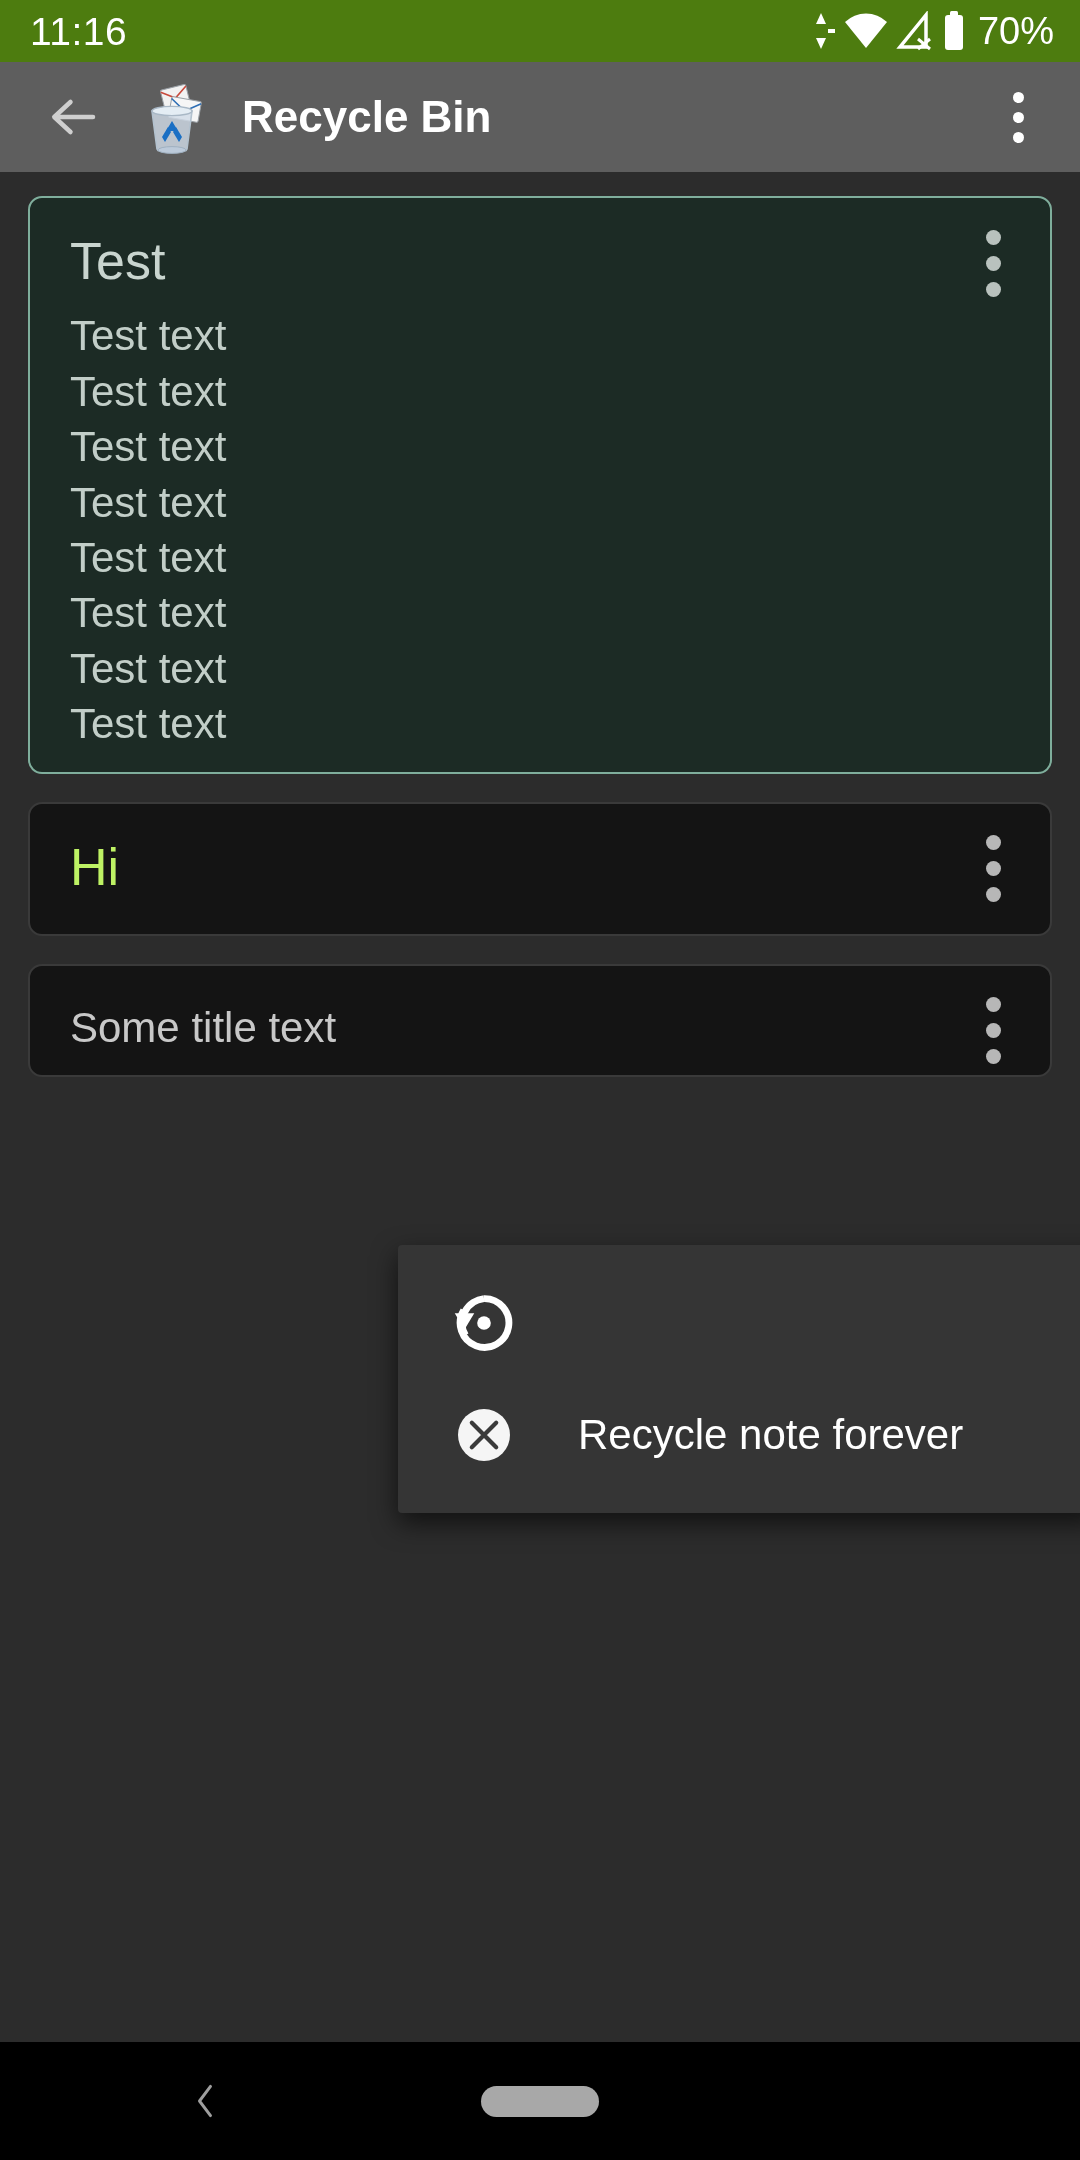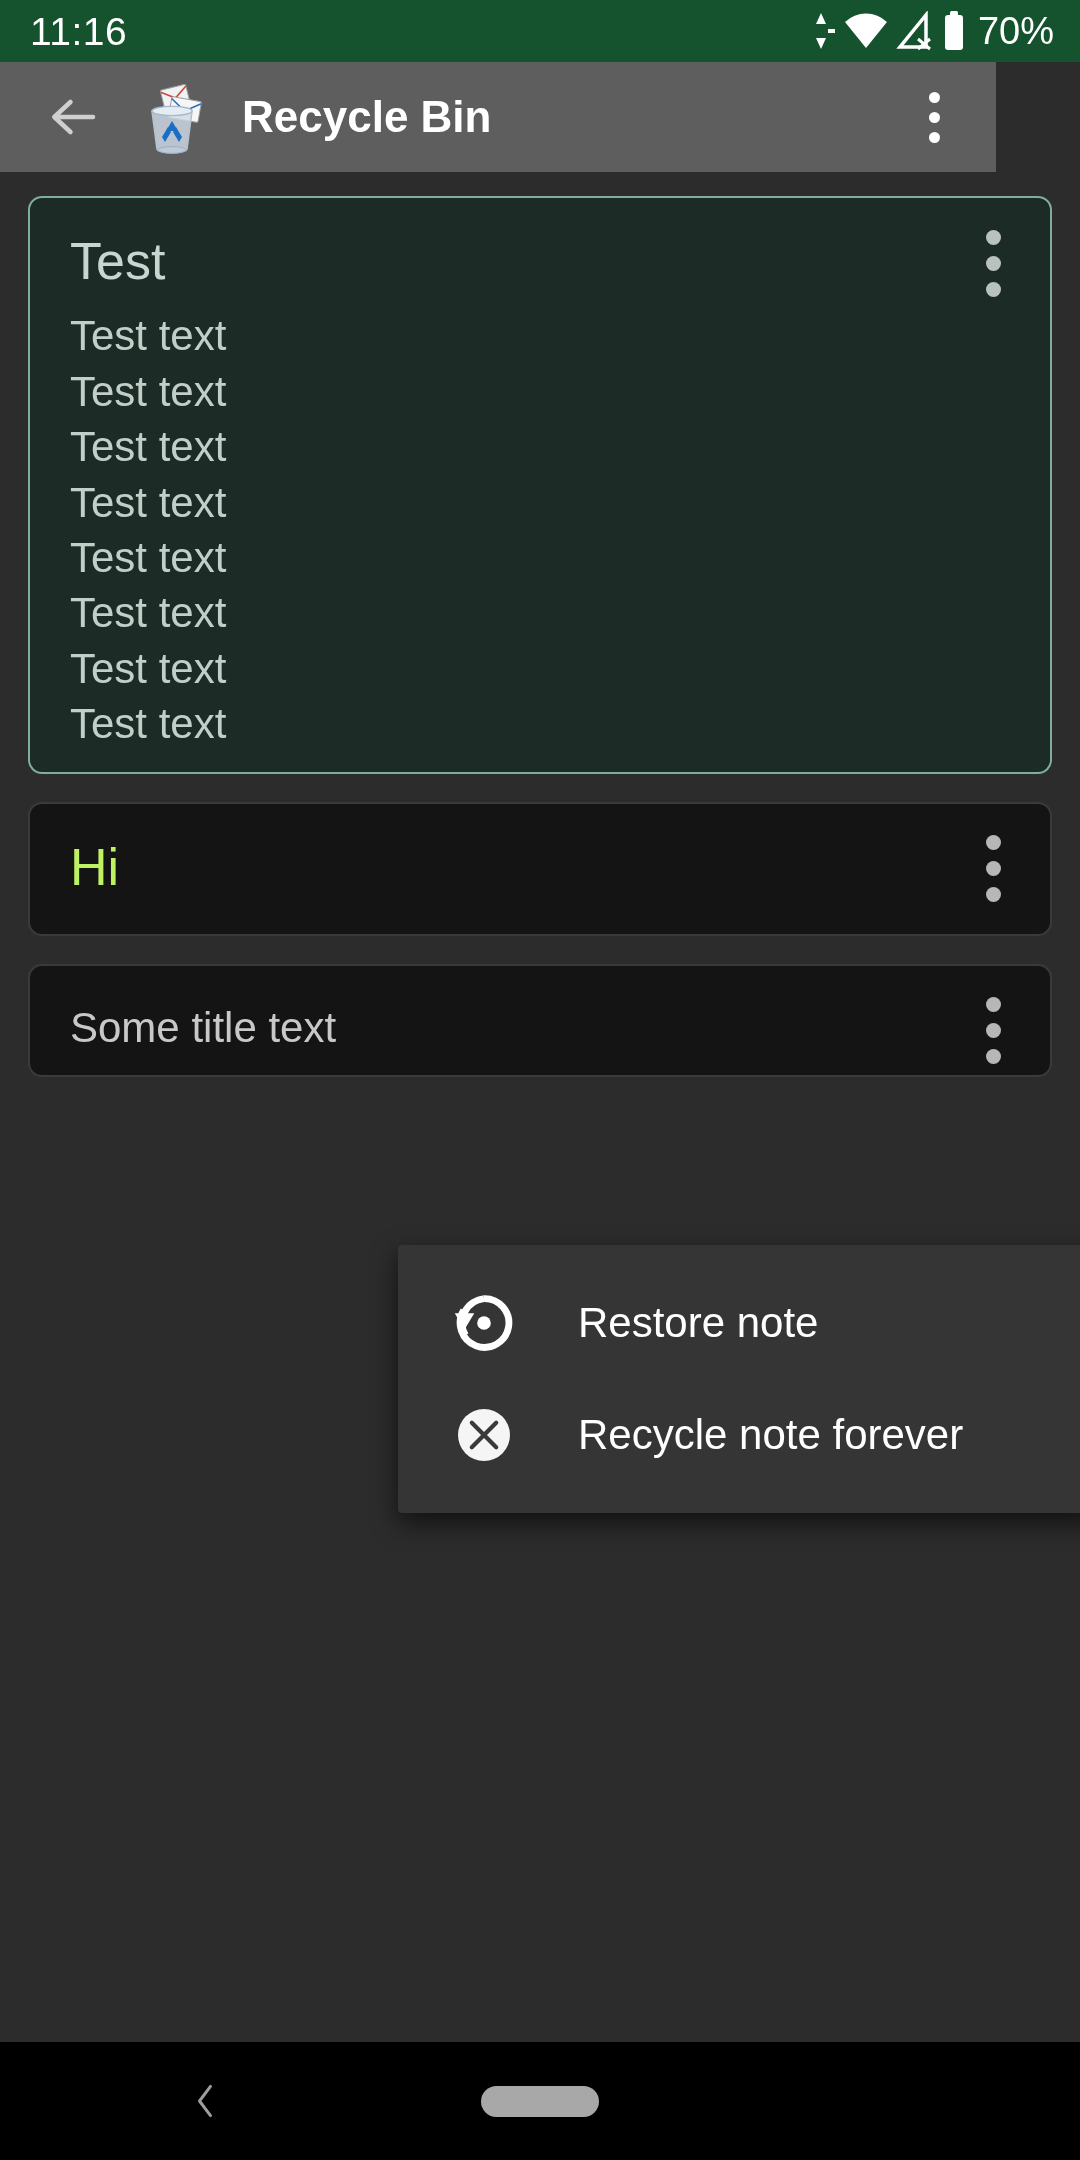--- a/index.html
+++ b/index.html
@@ -18,21 +18,21 @@
     height: 2160px;
     background: #2c2c2c;
     overflow: hidden;
   }
 
   
   #status-bar {
     position: absolute;
     left: 0; top: 0;
     width: 1080px; height: 62px;
-    background: #14532d;
+    background: #4d7c0f;
     display: flex;
     align-items: center;
     justify-content: space-between;
     padding: 0 26px 0 30px;
   }
   #status-clock {
     color: #ffffff;
     font-size: 39px;
     font-weight: 400;
     letter-spacing: 0.5px;
@@ -50,21 +50,21 @@
     font-size: 38px;
     font-weight: 400;
     margin-left: 4px;
     line-height: 1;
   }
 
   
   #app-bar {
     position: absolute;
     left: 0; top: 62px;
-    width: 996px; height: 110px;
+    width: 1080px; height: 110px;
     background: #5e5e5e;
     display: flex;
     align-items: center;
     padding: 0 24px 0 34px;
   }
   #back-button {
     width: 78px; height: 78px;
     display: flex; align-items: center; justify-content: center;
     flex: 0 0 auto;
   }
@@ -321,21 +321,20 @@
 
     <div class="menu-item">
       <div class="menu-icon">
         <svg width="78" height="78" viewBox="0 0 48 48">
           <path d="M24 9 A15 15 0 1 1 11.5 16.2" fill="none" stroke="#ffffff" stroke-width="4.2" stroke-linecap="butt"></path>
           <path d="M24 9 A15 15 0 0 0 12.6 31.5" fill="none" stroke="#ffffff" stroke-width="4.2" stroke-linecap="butt"></path>
           <polygon points="18,18 6,18 12,28" fill="#ffffff"></polygon>
           <circle cx="24" cy="24" r="4.2" fill="#ffffff"></circle>
         </svg>
       </div>
-      <div class="menu-label">Restore note</div>
     </div>
 
     <div class="menu-item">
       <div class="menu-icon">
         <svg width="78" height="78" viewBox="0 0 48 48">
           <circle cx="24" cy="24" r="16" fill="#f5f5f5"></circle>
           <path d="M16.5 16.5 L31.5 31.5 M31.5 16.5 L16.5 31.5" stroke="#3a3a3a" stroke-width="2.6" stroke-linecap="round"></path>
         </svg>
       </div>
       <div class="menu-label">Recycle note forever</div>

